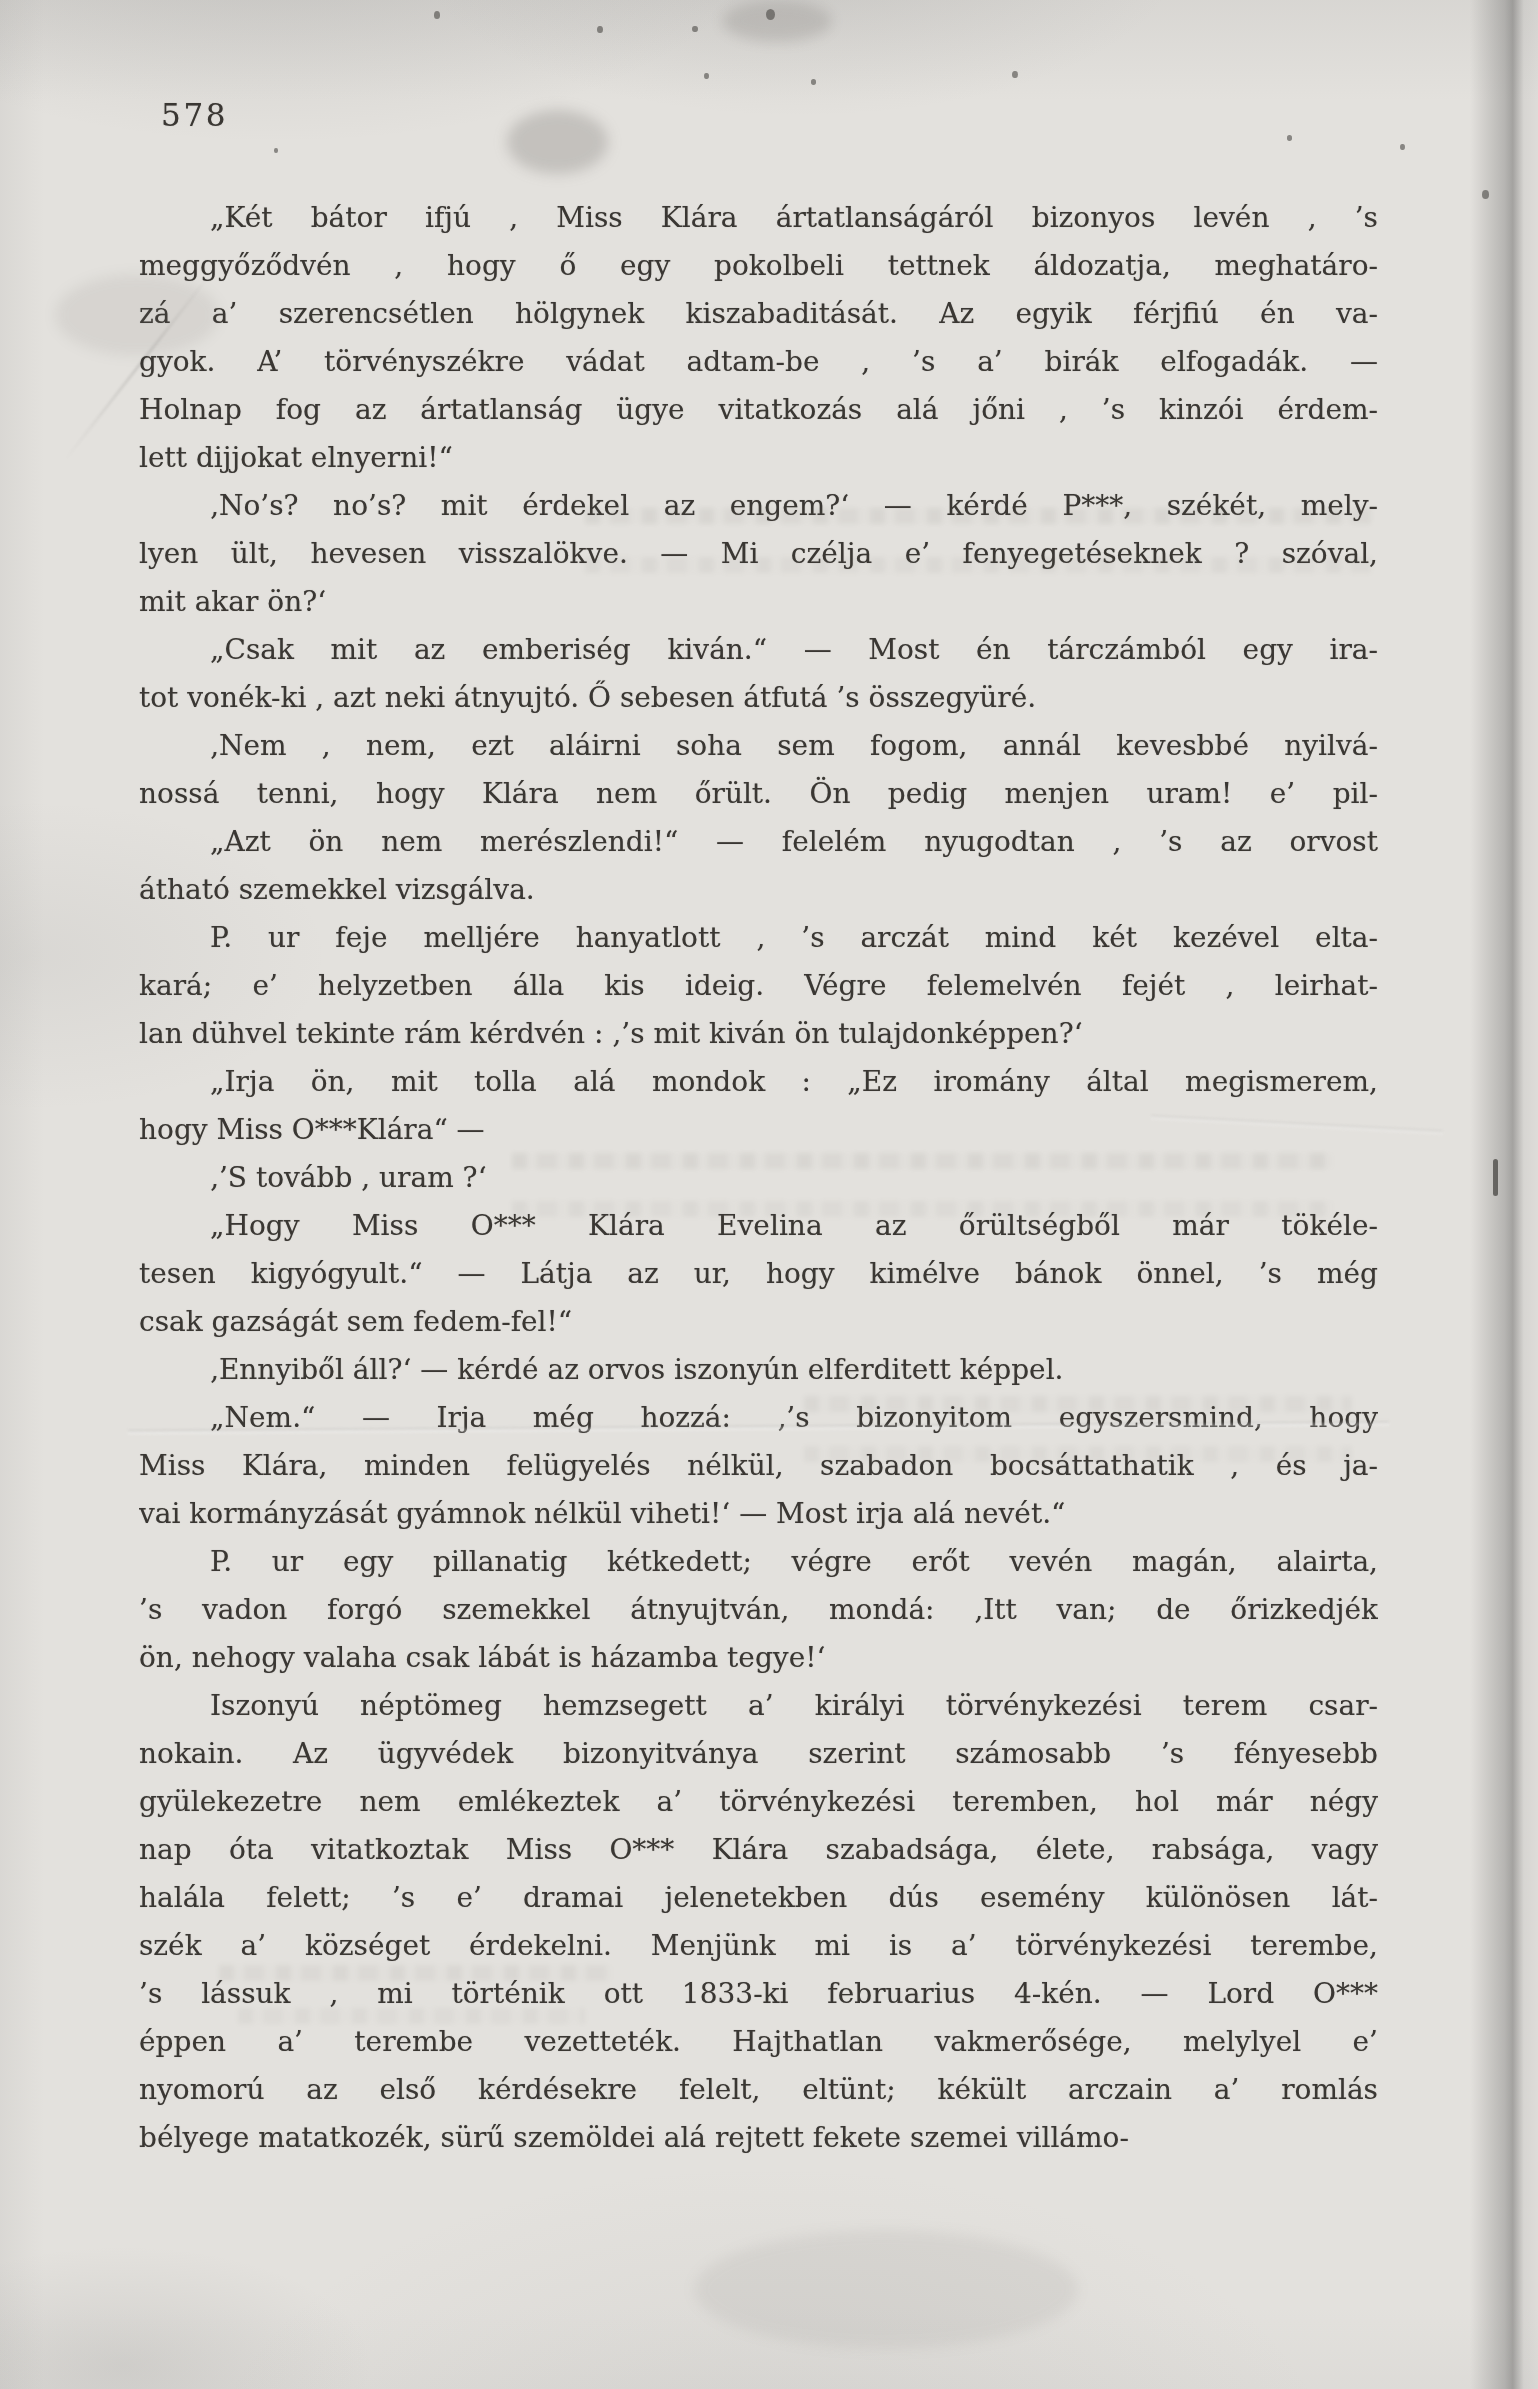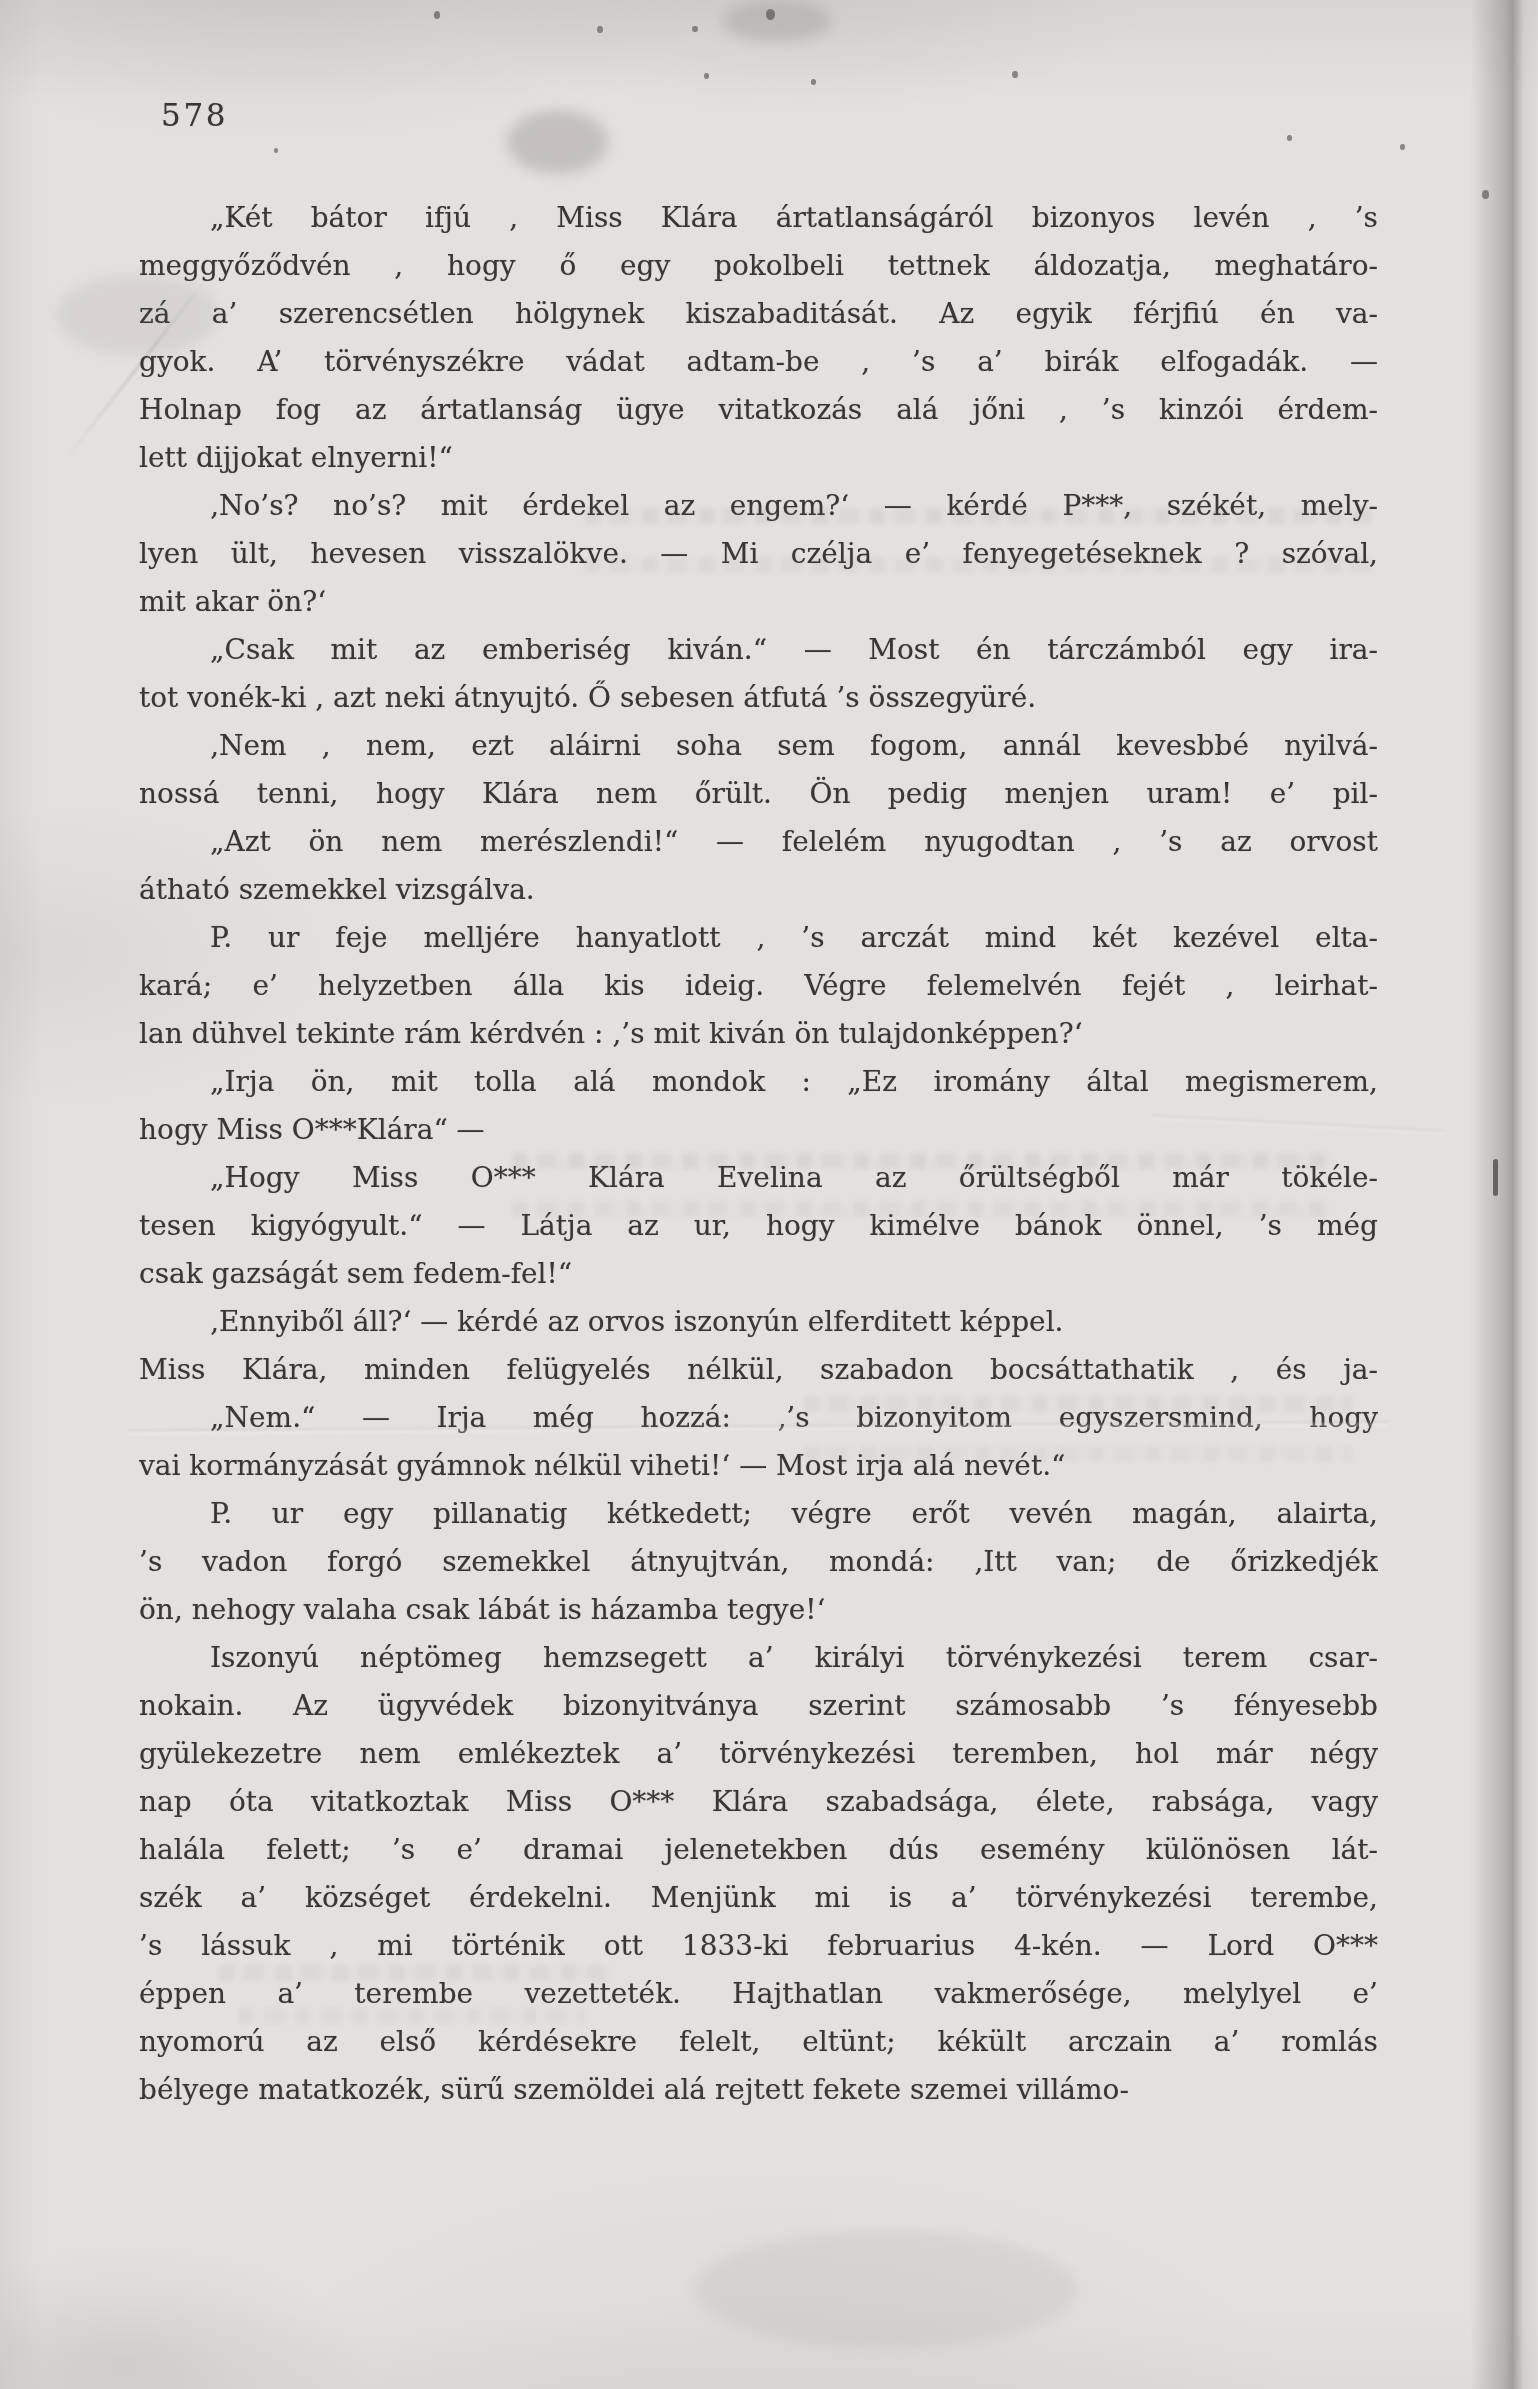--- a/index.html
+++ b/index.html
@@ -103,30 +103,33 @@
       <div class="para">
         <div class="line first">P. ur feje melljére hanyatlott , ’s arczát mind két kezével elta-</div>
         <div class="line">kará; e’ helyzetben álla kis ideig. Végre felemelvén fejét , leirhat-</div>
         <div class="line last">lan dühvel tekinte rám kérdvén : ‚’s mit kiván ön tulajdonképpen?‘</div>
       </div>
       <div class="para">
         <div class="line first">„Irja ön, mit tolla alá mondok : „Ez iromány által megismerem,</div>
         <div class="line last">hogy Miss O***Klára“ —</div>
       </div>
       <div class="para">
+        <div class="line first last">‚’S tovább , uram ?‘</div>
+      </div>
+      <div class="para">
         <div class="line first">„Hogy Miss O*** Klára Evelina az őrültségből már tökéle-</div>
         <div class="line">tesen kigyógyult.“ — Látja az ur, hogy kimélve bánok önnel, ’s még</div>
         <div class="line last">csak gazságát sem fedem-fel!“</div>
       </div>
       <div class="para">
         <div class="line first last">‚Ennyiből áll?‘ — kérdé az orvos iszonyún elferditett képpel.</div>
       </div>
       <div class="para">
+        <div class="line first">„Nem.“ — Irja még hozzá: ‚’s bizonyitom egyszersmind, hogy</div>
         <div class="line">Miss Klára, minden felügyelés nélkül, szabadon bocsáttathatik , és ja-</div>
-        <div class="line first">„Nem.“ — Irja még hozzá: ‚’s bizonyitom egyszersmind, hogy</div>
         <div class="line last">vai kormányzását gyámnok nélkül viheti!‘ — Most irja alá nevét.“</div>
       </div>
       <div class="para">
         <div class="line first">P. ur egy pillanatig kétkedett; végre erőt vevén magán, alairta,</div>
         <div class="line">’s vadon forgó szemekkel átnyujtván, mondá: ‚Itt van; de őrizkedjék</div>
         <div class="line last">ön, nehogy valaha csak lábát is házamba tegye!‘</div>
       </div>
       <div class="para">
         <div class="line first">Iszonyú néptömeg hemzsegett a’ királyi törvénykezési terem csar-</div>
         <div class="line">nokain. Az ügyvédek bizonyitványa szerint számosabb ’s fényesebb</div>

